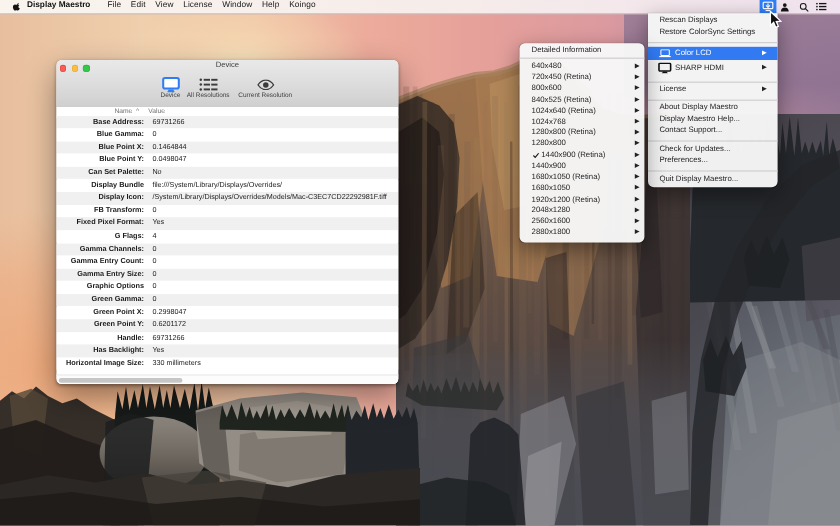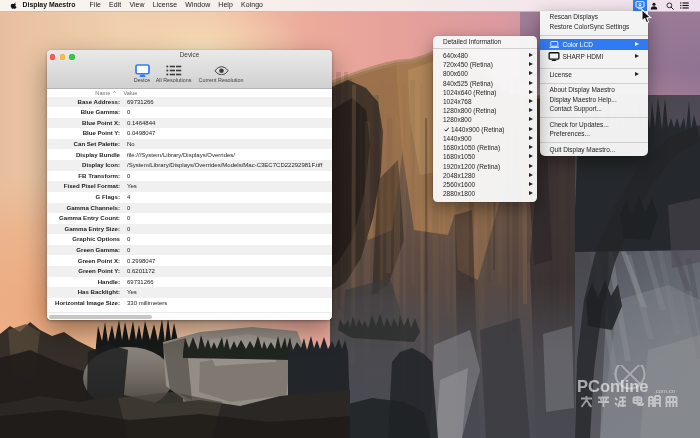--- a/index.html
+++ b/index.html
@@ -455,49 +455,18 @@
   <div class="abs" style="left:0;top:144.4px;width:104px;height:9.3px;">
         <div class="abs" style="left:10px;top:0;height:9.3px;line-height:9.3px;">2560x1600</div>
         <div class="abs" style="left:95.5px;top:2.1px;width:0;height:0;border-left:4.4px solid #222;border-top:2.6px solid transparent;border-bottom:2.6px solid transparent;"></div>
       </div>
   <div class="abs" style="left:0;top:153.8px;width:104px;height:9.3px;">
         <div class="abs" style="left:10px;top:0;height:9.3px;line-height:9.3px;">2880x1800</div>
         <div class="abs" style="left:95.5px;top:2.1px;width:0;height:0;border-left:4.4px solid #222;border-top:2.6px solid transparent;border-bottom:2.6px solid transparent;"></div>
       </div>
 </div>
 
-<div class="abs" id="watermark" style="left:555px;top:365px;width:145px;height:55px;">
-  <svg class="abs" style="left:0;top:0" width="145" height="55" viewBox="0 0 145 55">
-    <g fill="none" stroke="rgba(255,255,255,0.35)">
-      <circle cx="75" cy="9" r="14.5" stroke-width="2.2"></circle>
-      <path d="M65,-1 L85,19 M65,19 L85,-1" stroke-width="1.8"></path>
-    </g>
-    <text x="22" y="27" font-family="Liberation Sans, sans-serif" font-size="16.5" font-weight="bold" fill="rgba(255,255,255,0.6)">PConline</text>
-    <text x="99" y="27.5" font-family="Liberation Sans, sans-serif" font-size="6" fill="rgba(255,255,255,0.55)">.com.cn</text>
-
-    <g stroke="rgba(255,255,255,0.52)" stroke-width="1.8" fill="none">
-      <g transform="translate(26,31)">
-            <path d="M0,2.5 H11 M5.5,0 V4 M5.5,4 L0.5,11 M5.5,4 L10.5,11 M7.5,8 L9,10"></path>
-          </g>
-      <g transform="translate(43,31)">
-            <path d="M0,1.5 H11 M2,1.5 L3.5,5 M9,1.5 L7.5,5 M0,6 H11 M5.5,1.5 V11"></path>
-          </g>
-      <g transform="translate(60,31)">
-            <path d="M0,2 L2.5,4 M0,7 L2,9 M3,11 L5,5 M4.5,1.5 H11 M4.5,5.5 H11 M4.5,9.5 H11 M7.75,1.5 V11"></path>
-          </g>
-      <g transform="translate(77,31)">
-            <path d="M1.5,1.5 H9.5 M1.5,1.5 V7 M9.5,1.5 V7 M1.5,4.2 H9.5 M1.5,7 H9.5 M5.5,0 V9 M5.5,9 H11 M11,9 V7"></path>
-          </g>
-      <g transform="translate(94,31)">
-            <path d="M0,1 H4 M0,1 V11 M4,1 V11 M0,4.3 H4 M0,7.6 H4 M6,0 H11 M6,0 V11 M11,0 V11 M6,3.6 H11 M6,7.2 H11"></path>
-          </g>
-      <g transform="translate(111,31)">
-            <path d="M0.5,1 H10.5 M0.5,1 V11 M10.5,1 V11 M3.8,1 V11 M7.2,1 V11 M0.5,6 H10.5"></path>
-          </g>
-    </g>
-  </svg>
-</div>
 
 <svg class="abs" id="cursor" style="left:641px;top:8.5px" width="11" height="16" viewBox="0 0 11 16">
   <path d="M1,0.5 L1,12.2 L3.7,9.7 L5.4,13.8 L7.6,12.9 L5.9,8.9 L9.6,8.6 Z" fill="#111" stroke="#fff" stroke-width="1.1"></path>
 </svg>
 
 </div>
 
 </body></html>

